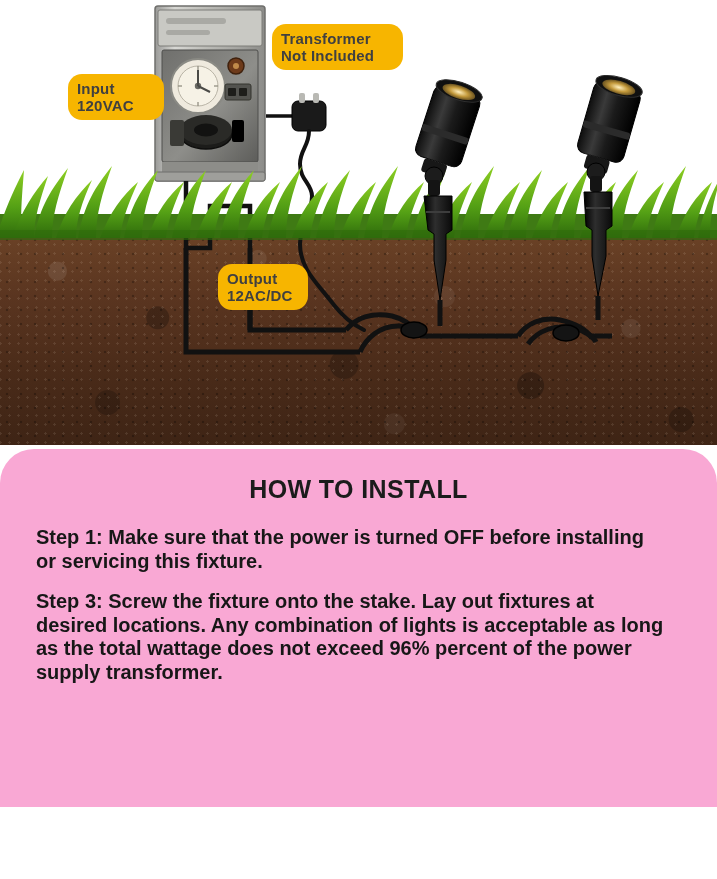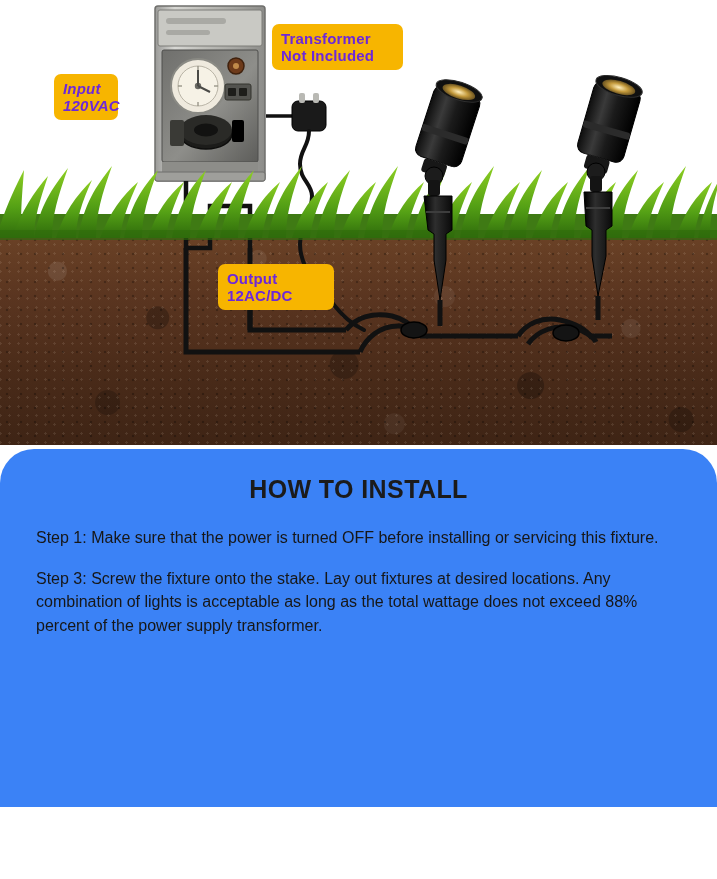--- a/index.html
+++ b/index.html
@@ -60,61 +60,62 @@
       radial-gradient(rgba(255,240,220,0.12) 1px, transparent 1.4px);
     background-size: 14px 14px, 9px 9px;
     background-position: 0 0, 5px 7px;
     opacity: 0.85;
   }
 
   
   .tag {
     position: absolute;
     background: #f7b500;
-    color: #6d28d9;
+    color: #404040;
     font-weight: bold;
     font-size: 15px;
     line-height: 17px;
     padding: 6px 9px;
-    border-radius: 7px;
+    border-radius: 14px;
     box-sizing: border-box;
     text-align: left;
     white-space: pre-line;
     letter-spacing: 0.2px;
   }
   #tag-transformer { left: 272px; top: 24px; width: 131px; }
-  #tag-input       { left: 54px;  top: 74px;  width: 64px; font-style: italic; }
-  #tag-output      { left: 218px; top: 264px; width: 116px; }
+  #tag-input       { left: 68px;  top: 74px;  width: 96px; }
+  #tag-output      { left: 218px; top: 264px; width: 90px; }
 
   
   #instructions {
     position: absolute;
     left: 0;
     top: 449px;
     width: 717px;
     height: 358px;
-    background: #3b82f6;
+    background: #f9a8d4;
     border-top-left-radius: 34px;
     border-top-right-radius: 34px;
     box-sizing: border-box;
     padding: 26px 36px 0 36px;
   }
   #instructions h1 {
     margin: 0 0 22px 0;
     text-align: center;
     font-size: 25px;
     font-weight: bold;
     color: #1b1b1b;
     letter-spacing: 0.4px;
   }
   .step {
     margin: 0 16px 17px 0;
-    font-size: 16px;
+    font-size: 20px;
     line-height: 23.5px;
     color: #171717;
+    font-weight: bold;
   }
 </style>
 </head>
 <body>
 
 <div id="illustration">
 
   <div class="sky"></div>
   <div class="soil">
     <div class="soil-speckle"></div>
@@ -307,14 +308,14 @@
 Not Included</div>
   <div class="tag" id="tag-input">Input
 120VAC</div>
   <div class="tag" id="tag-output">Output
 12AC/DC</div>
 </div>
 
 <div id="instructions">
   <h1>HOW TO INSTALL</h1>
   <p class="step">Step 1: Make sure that the power is turned OFF before installing or servicing this fixture.</p>
-  <p class="step">Step 3: Screw the fixture onto the stake. Lay out fixtures at desired locations. Any combination of lights is acceptable as long as the total wattage does not exceed 88% percent of the power supply transformer.</p>
+  <p class="step">Step 3: Screw the fixture onto the stake. Lay out fixtures at desired locations. Any combination of lights is acceptable as long as the total wattage does not exceed 96% percent of the power supply transformer.</p>
 </div>
 
 </body></html>

